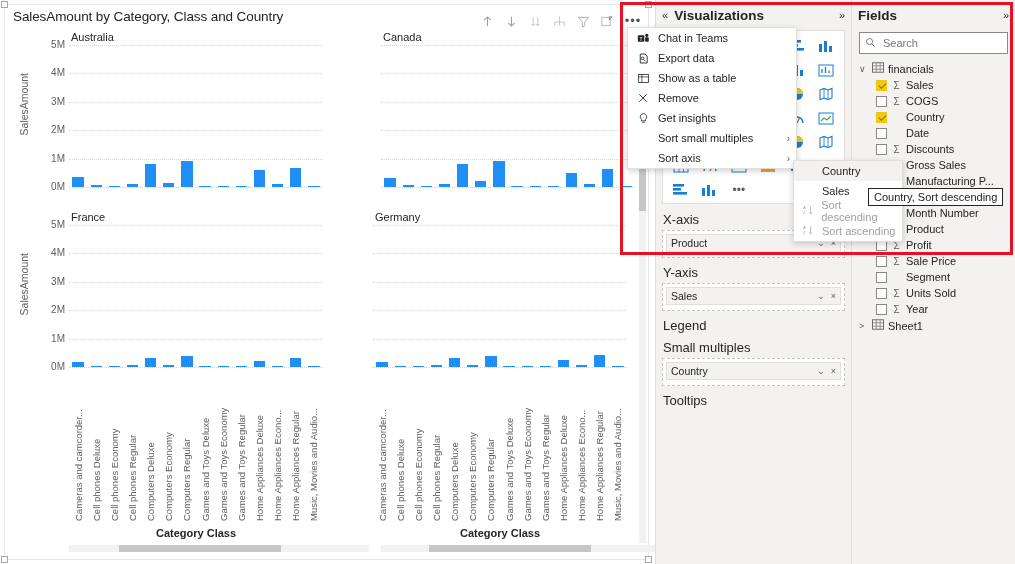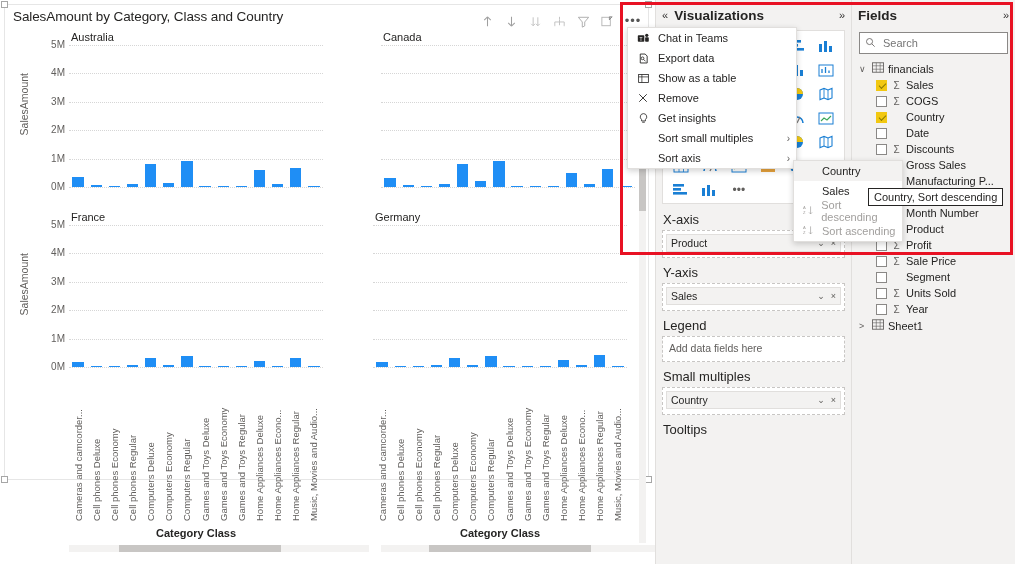--- a/index.html
+++ b/index.html
@@ -7,21 +7,21 @@
   body {
     width:1015px; height:564px;
     font-family:"Liberation Sans", sans-serif;
     font-size:11px; color:#252423;
     background:#ffffff; overflow:hidden; position:relative;
   }
 
   
   #canvas { position:absolute; left:0; top:0; width:655px; height:564px; background:#fff; }
   #visual {
-    position:absolute; left:4px; top:4px; width:645px; height:476px;
+    position:absolute; left:4px; top:4px; width:645px; height:556px;
     background:#fff; border:1px solid #e6e6e6;
   }
   .corner-handle { position:absolute; width:7px; height:7px; border:1px solid #a6a6a6; background:#fff; }
 
   #visual-title {
     position:absolute; left:8px; top:4px;
     font-size:13.5px; color:#252423; font-weight:400; letter-spacing:-0.1px;
     white-space:nowrap;
   }
 
@@ -832,23 +832,20 @@
       <div class="well-box">
         <div class="chip">
           <span>Sales</span>
           <span class="sp">
             <span>⌄</span>
             <span>×</span>
           </span>
         </div>
       </div>
       <div class="well-label">Legend</div>
-      <div class="well-box">
-        <div class="well-empty">Add data fields here</div>
-      </div>
       <div class="well-label">Small multiples</div>
       <div class="well-box">
         <div class="chip">
           <span>Country</span>
           <span class="sp">
             <span>⌄</span>
             <span>×</span>
           </span>
         </div>
       </div>

